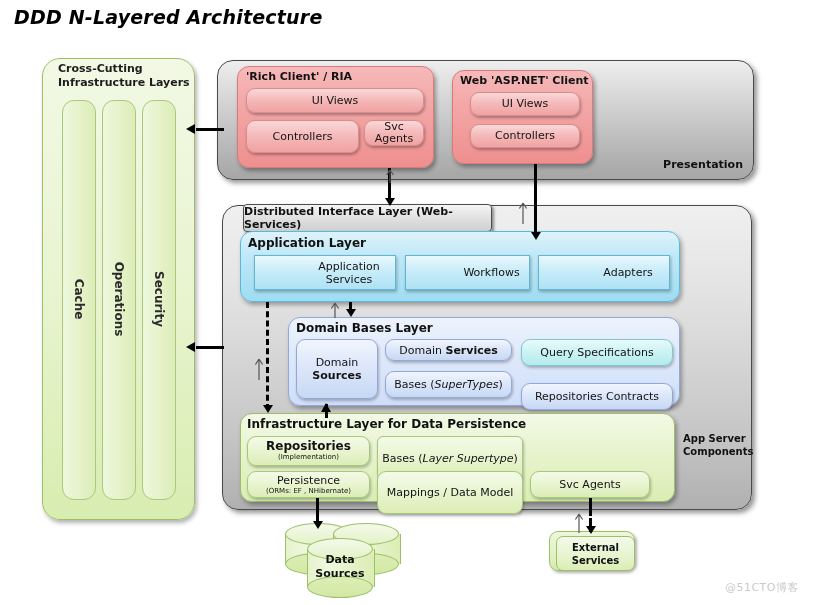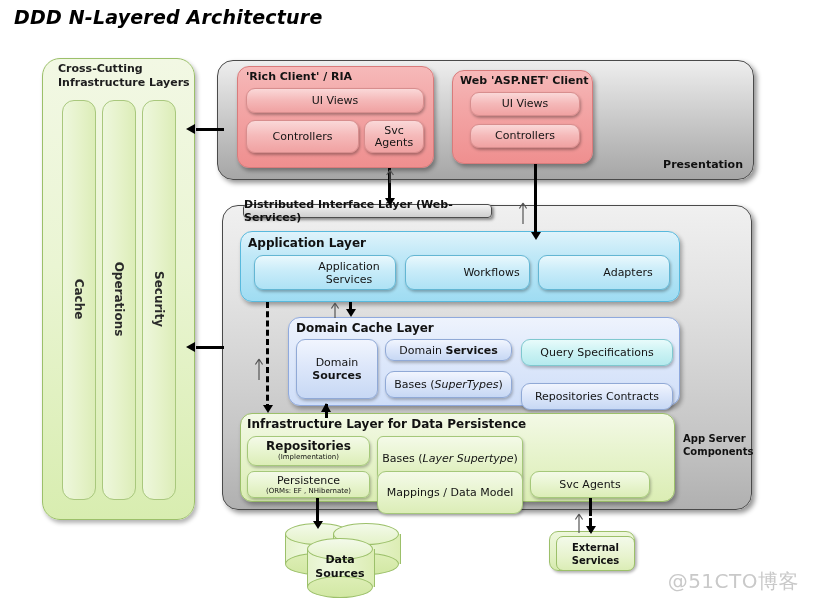--- a/index.html
+++ b/index.html
@@ -71,59 +71,59 @@
     border:1px solid #d88e8e;border-radius:9px;
     background:linear-gradient(180deg,#fad8d8 0%,#f5b9b9 48%,#f0a2a2 100%);
     box-shadow:1px 2px 3px rgba(0,0,0,.30);
     display:flex;align-items:center;justify-content:center;text-align:center;
     font-size:11px;color:#151515;line-height:12px;
   }
   #rich-client{left:237px;top:66px;width:197px;height:102px;}
   #rich-client-title{left:246px;top:70px;font-size:11px;font-weight:bold;color:#131313;}
   #rc-uiviews{left:246px;top:88px;width:178px;height:25px;}
   #rc-controllers{left:246px;top:120px;width:113px;height:33px;}
-  #rc-svcagents{left:364px;top:120px;width:60px;height:33px;}
+  #rc-svcagents{left:364px;top:120px;width:60px;height:26px;}
 
   #web-client{left:452px;top:70px;width:141px;height:94px;}
   #web-client-title{left:460px;top:74px;font-size:11px;font-weight:bold;color:#131313;}
   #wc-uiviews{left:470px;top:92px;width:110px;height:24px;}
   #wc-controllers{left:470px;top:124px;width:110px;height:24px;}
 
   
   #appserver{
     left:222px;top:205px;width:530px;height:305px;
     border:1px solid #4a4a4a;border-radius:16px;
     background:linear-gradient(180deg,#f0f0f0 0%,#e2e2e2 30%,#c6c6c6 75%,#b0b0b0 100%);
     box-shadow:3px 3px 5px rgba(0,0,0,.42);
   }
   #appserver-label{
     left:683px;top:432px;width:80px;font-size:10px;font-weight:bold;
     line-height:13px;color:#111;
   }
 
   
   #dist-layer{
-    left:243px;top:204px;width:249px;height:14px;
+    left:243px;top:204px;width:249px;height:28px;
     border:1px solid #4d4d4d;border-radius:4px;
     background:linear-gradient(180deg,#f5f5f5 0%,#e2e2e2 45%,#cfcfcf 100%);
     box-shadow:2px 2px 3px rgba(0,0,0,.42);
     display:flex;align-items:center;justify-content:center;
     font-size:11px;font-weight:bold;color:#111;
   }
 
   
   #app-layer{
     left:240px;top:231px;width:440px;height:71px;
     border:1px solid #58b9dd;border-radius:12px;
     background:linear-gradient(180deg,#dff3fb 0%,#bfe8f7 35%,#9fdcf2 100%);
     box-shadow:2px 3px 4px rgba(0,0,0,.32);
   }
   #app-layer-title{left:248px;top:236px;font-size:12px;font-weight:bold;color:#111;}
   .blue-box{
-    border:1px solid #63b6d3;border-radius:9px;
+    border:1px solid #63b6d3;border-radius:0;
     background:linear-gradient(180deg,#e9f8fd 0%,#c9ecf9 45%,#aee2f5 100%);
     box-shadow:1px 2px 3px rgba(0,0,0,.28);
     display:flex;align-items:center;justify-content:center;text-align:center;
     font-size:11px;color:#131313;padding-left:48px;
   }
   #al-appservices{left:254px;top:255px;width:142px;height:35px;}
   #al-workflows{left:405px;top:255px;width:125px;height:35px;}
   #al-adapters{left:538px;top:255px;width:132px;height:35px;}
 
   
@@ -163,21 +163,21 @@
     border:1px solid #a5c87a;border-radius:9px;
     background:linear-gradient(180deg,#f4fae8 0%,#e9f5d2 45%,#dcedb7 100%);
     box-shadow:1px 2px 3px rgba(0,0,0,.26);
     display:flex;flex-direction:column;align-items:center;justify-content:center;
     text-align:center;font-size:11px;color:#131313;line-height:13px;
   }
   .green-box .sub{font-size:7px;font-weight:normal;line-height:9px;}
   .green-box .strong{font-weight:bold;font-size:12px;}
   #if-repos{left:247px;top:436px;width:123px;height:30px;}
   #if-bases{left:377px;top:436px;width:146px;height:44px;border-radius:6px;}
-  #if-persist{left:247px;top:471px;width:123px;height:27px;border-radius:7px;}
+  #if-persist{left:247px;top:471px;width:123px;height:27px;}
   #if-mappings{left:377px;top:471px;width:146px;height:43px;}
   #if-svcagents{left:530px;top:471px;width:120px;height:27px;}
 
   
   #ext-back{
     left:549px;top:531px;width:86px;height:40px;
     border:1px solid #9cc06a;border-radius:9px;
     background:linear-gradient(180deg,#eef7dc 0%,#e2f1c4 60%,#d6eaae 100%);
     box-shadow:2px 2px 3px rgba(0,0,0,.30);
   }
@@ -223,21 +223,21 @@
   .arrow-left{
     width:0;height:0;border-top:5px solid transparent;border-bottom:5px solid transparent;
     border-right:9px solid #000;
   }
   .dash-v{
     border-left:3px dashed #000;
   }
 
   
   #watermark{
-    right:14px;bottom:10px;font-size:20px;color:#c9c9c9;letter-spacing:.5px;
+    right:14px;bottom:10px;font-size:11px;color:#c9c9c9;letter-spacing:.5px;
     font-family:"DejaVu Sans","Liberation Sans",sans-serif;
   }
 </style>
 </head>
 <body>
 
 <div class="abs" id="title">DDD N-Layered Architecture</div>
 
 <div class="abs panel" id="crosscut"></div>
 <div class="abs" id="crosscut-label">
@@ -278,21 +278,21 @@
 
 <div class="abs" id="dist-layer">Distributed Interface Layer (Web-Services)</div>
 
 <div class="abs panel" id="app-layer"></div>
 <div class="abs" id="app-layer-title">Application Layer</div>
 <div class="abs blue-box" id="al-appservices">Application  Services</div>
 <div class="abs blue-box" id="al-workflows">Workflows</div>
 <div class="abs blue-box" id="al-adapters">Adapters</div>
 
 <div class="abs panel" id="domain-layer"></div>
-<div class="abs" id="domain-layer-title">Domain Cache Layer</div>
+<div class="abs" id="domain-layer-title">Domain Bases Layer</div>
 <div class="abs dom-box" id="dm-entities">
   <span>
     <span>Domain</span><br>
     <b>Sources</b>
   </span>
 </div>
 <div class="abs dom-box" id="dm-services">
   <span><span>Domain </span><b>Services</b></span>
 </div>
 <div class="abs dom-box" id="dm-bases">

